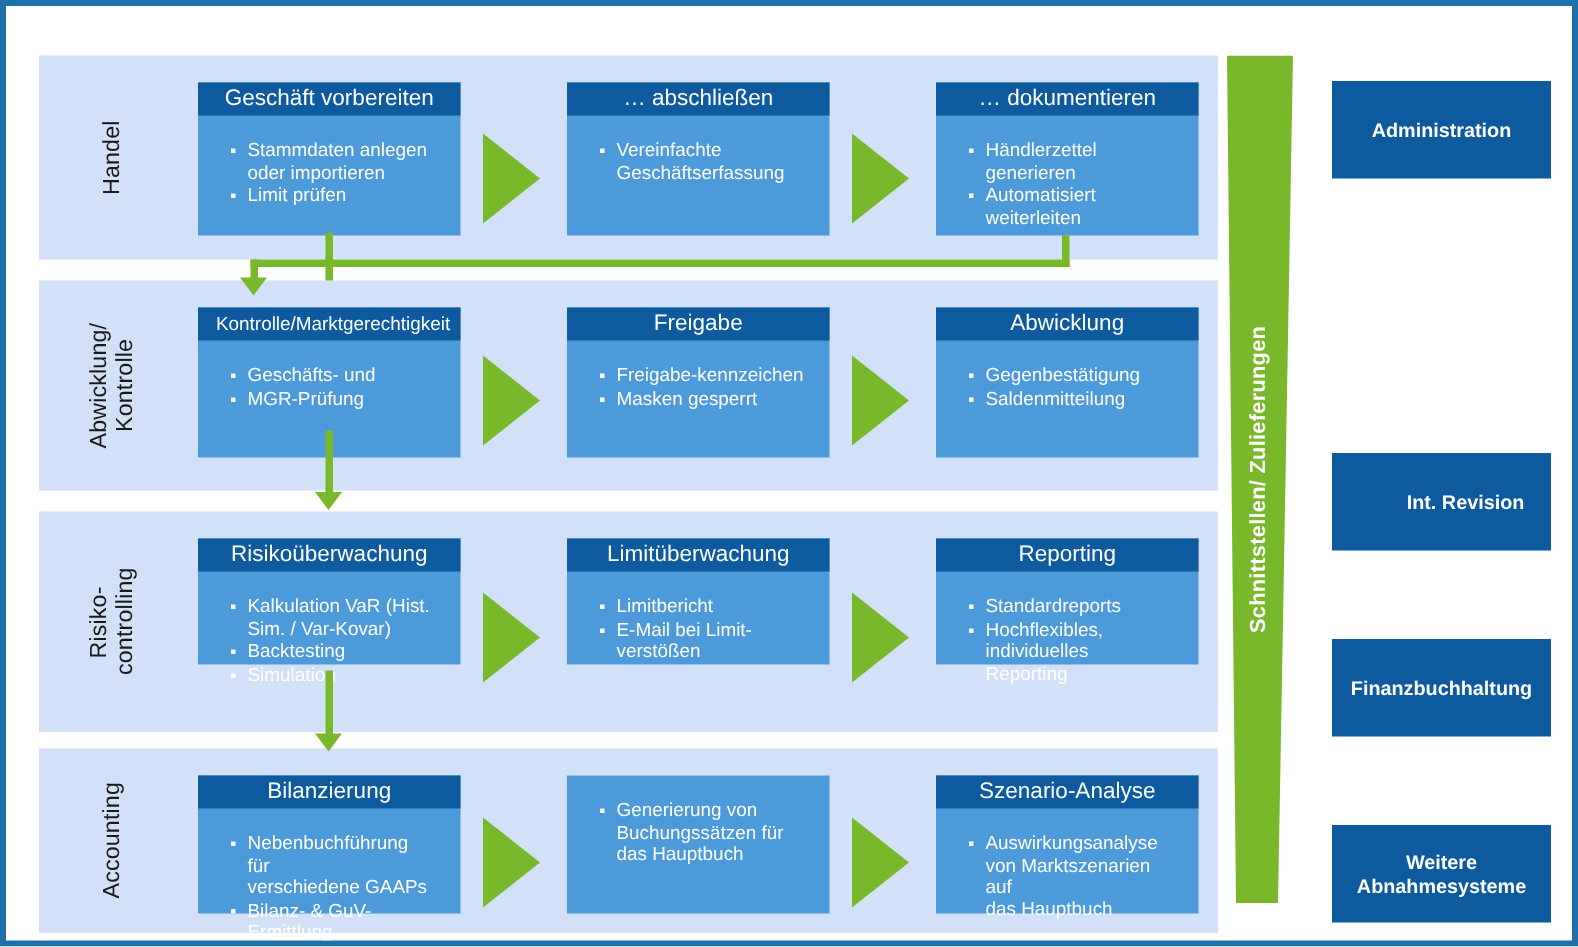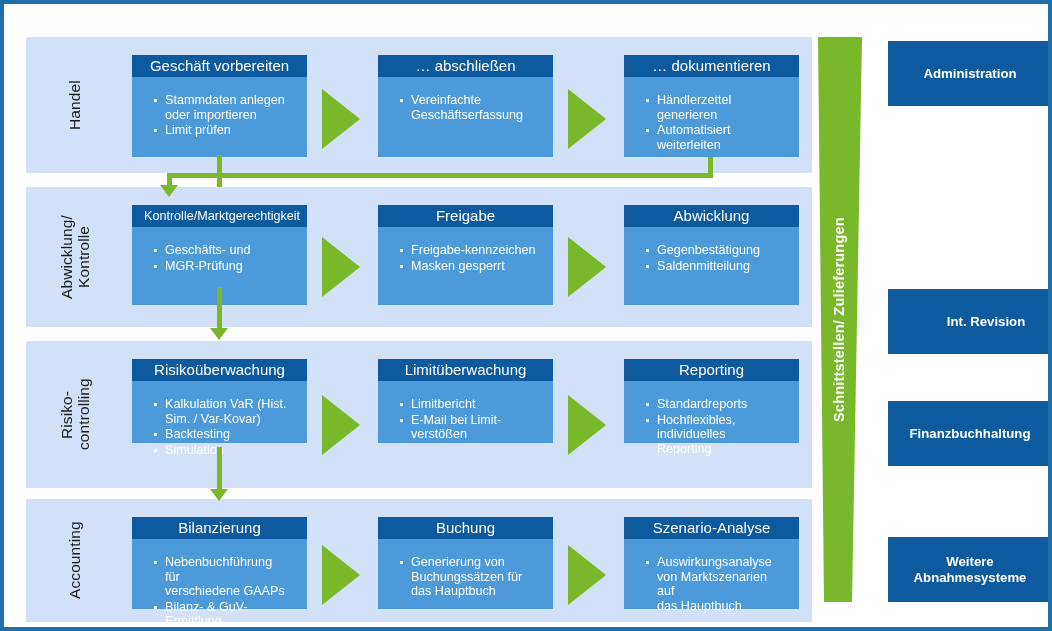--- a/index.html
+++ b/index.html
@@ -185,38 +185,39 @@
   .sys-col {
     position: absolute;
     left: 884px;
     top: 33px;
     width: 146px;
     height: 565px;
   }
   .sys-box {
     position: absolute;
     left: 0;
-    width: 164px;
+    width: 146px;
     background: #0d5a9e;
     color: #ffffff;
     font-size: 13.2px;
     font-weight: bold;
     line-height: 16px;
     display: flex;
     align-items: center;
     justify-content: center;
     text-align: center;
     white-space: pre-line;
     box-sizing: border-box;
     padding: 0 4px;
+    margin-top: 13px;
   }
   .sys-box.s0 { top: 4px;   height: 65px; }
   .sys-box.s1 { top: 128px; height: 65px; }
   .sys-box.s2 { top: 252px; height: 65px; padding-left: 36px; }
-  .sys-box.s3 { top: 364px; height: 65px; text-align: center; }
+  .sys-box.s3 { top: 376px; height: 65px; text-align: center; }
   .sys-box.s4 { top: 500px; height: 65px; }
 </style>
 </head>
 <body>
 
 <div id="diagram-frame">
 
   <div class="rows-area">
 
     <div class="proc-row r0">
@@ -353,21 +354,20 @@
 verschiedene GAAPs</li>
             <li>Bilanz- &amp; GuV-
 Ermittlung</li>
           </ul>
         </div>
       </div>
 
       <div class="tri t0"></div>
 
       <div class="card c1">
-        <div class="card-title">Buchung</div>
         <div class="card-body">
           <ul class="bullet-list">
             <li>Generierung von
 Buchungssätzen für
 das Hauptbuch</li>
           </ul>
         </div>
       </div>
 
       <div class="tri t1"></div>

